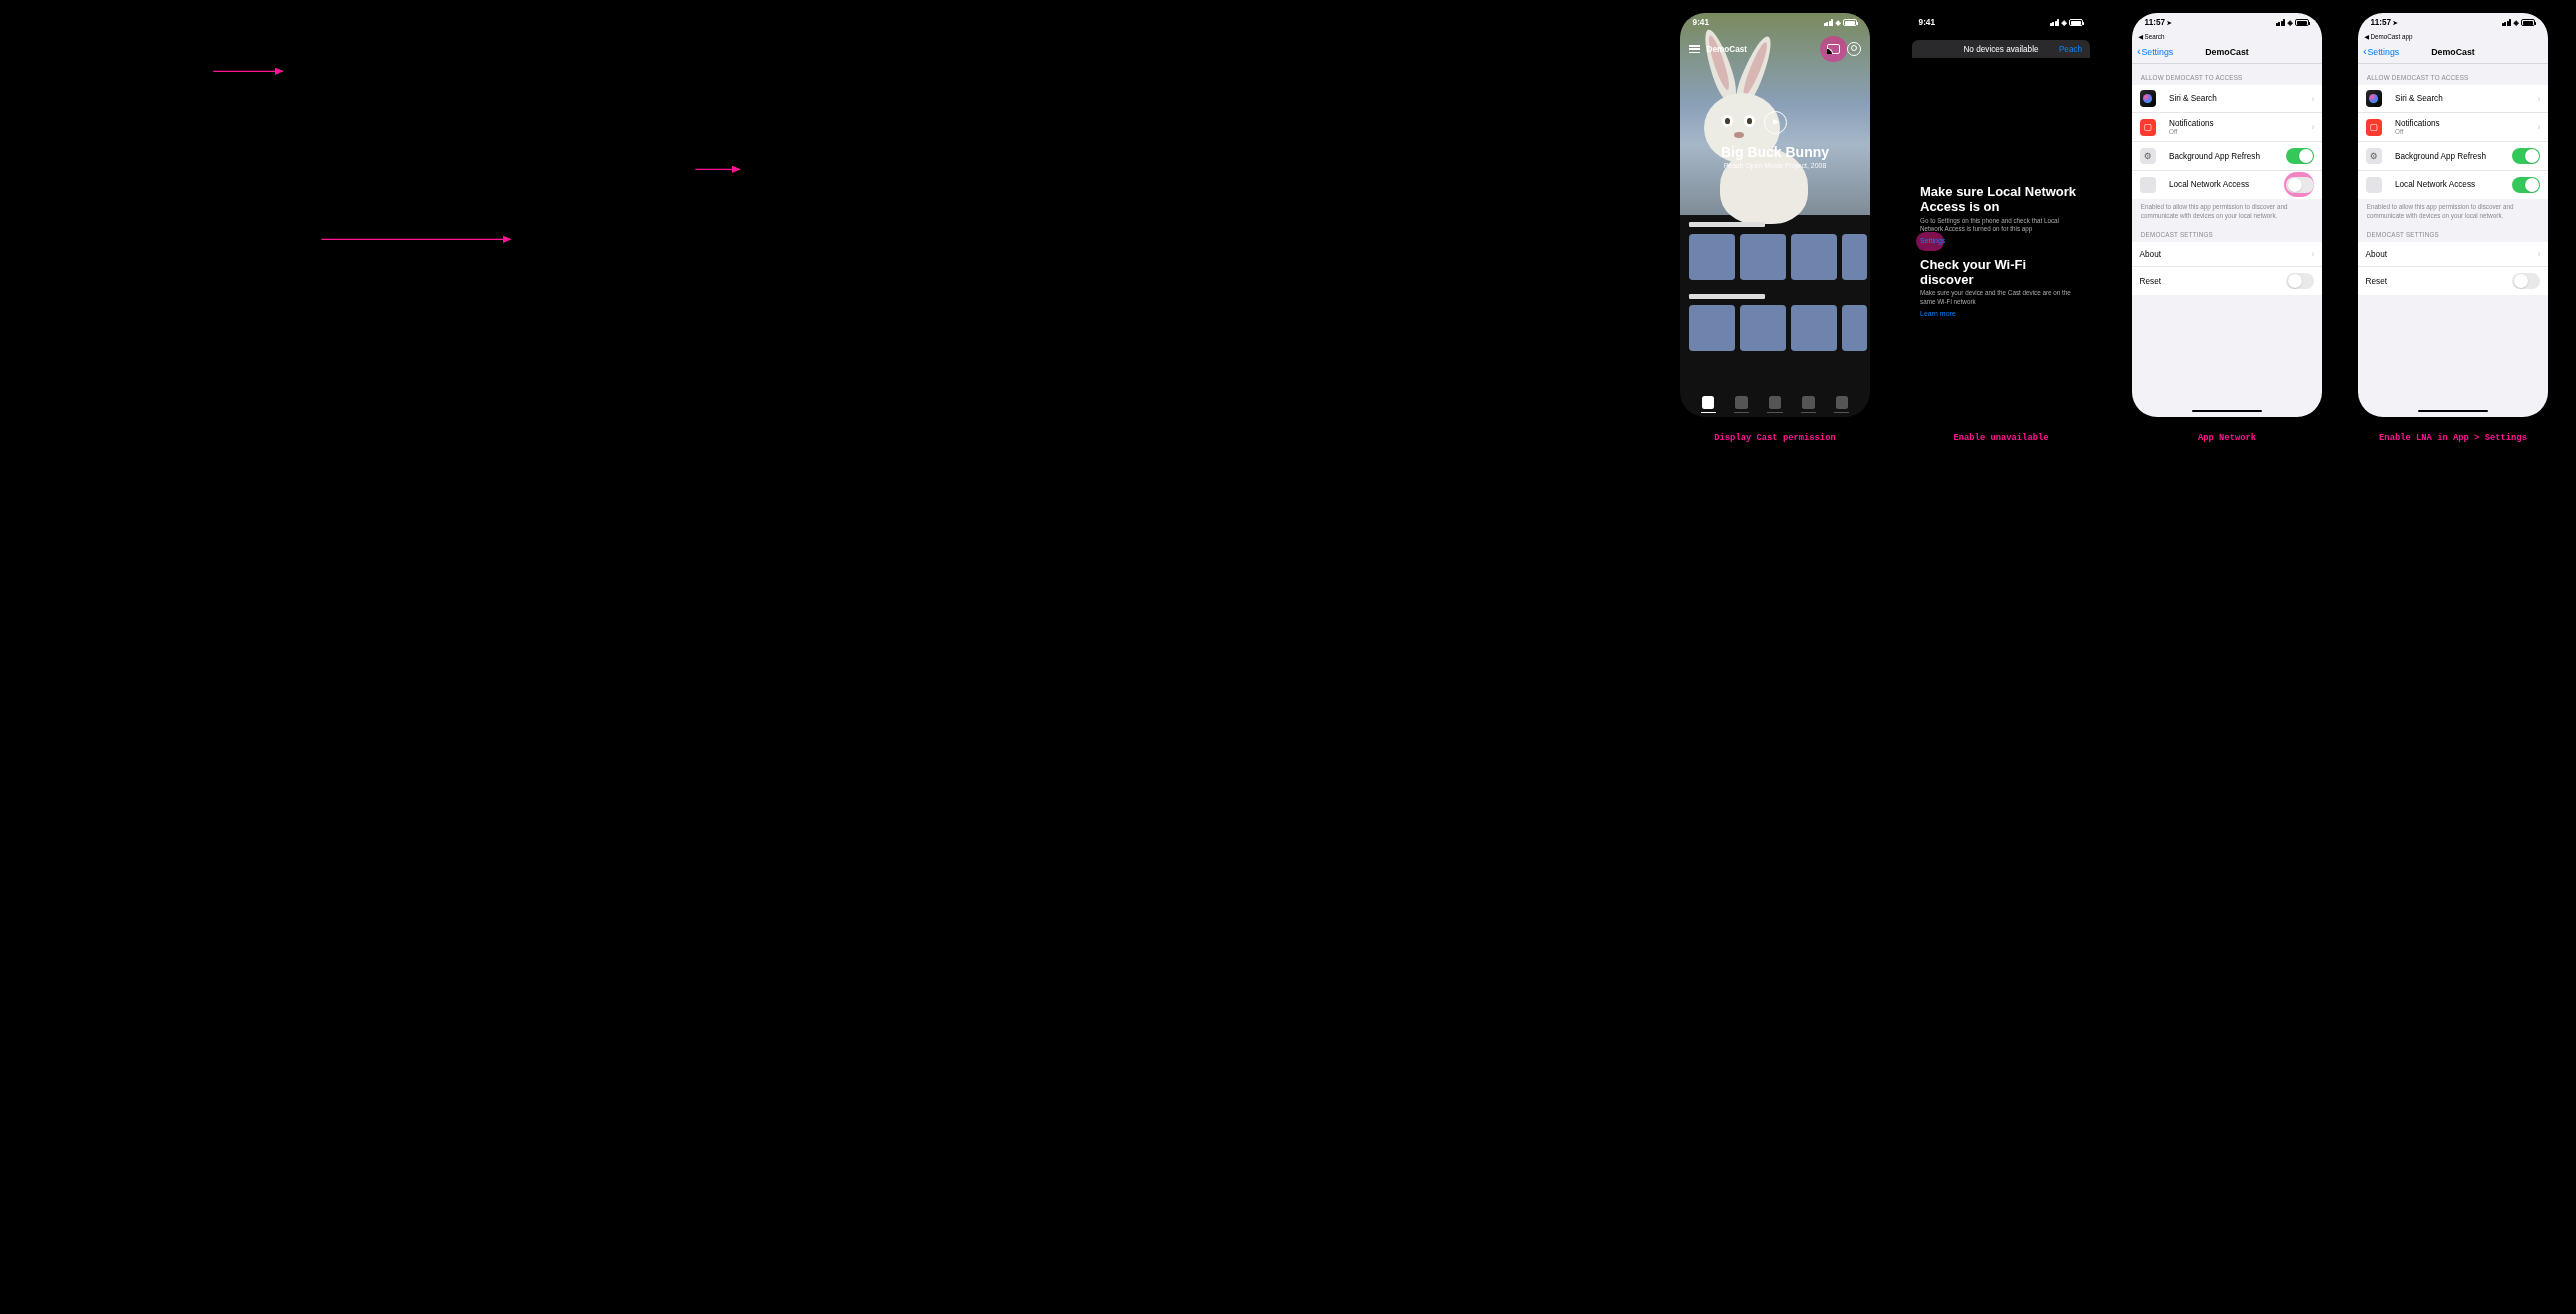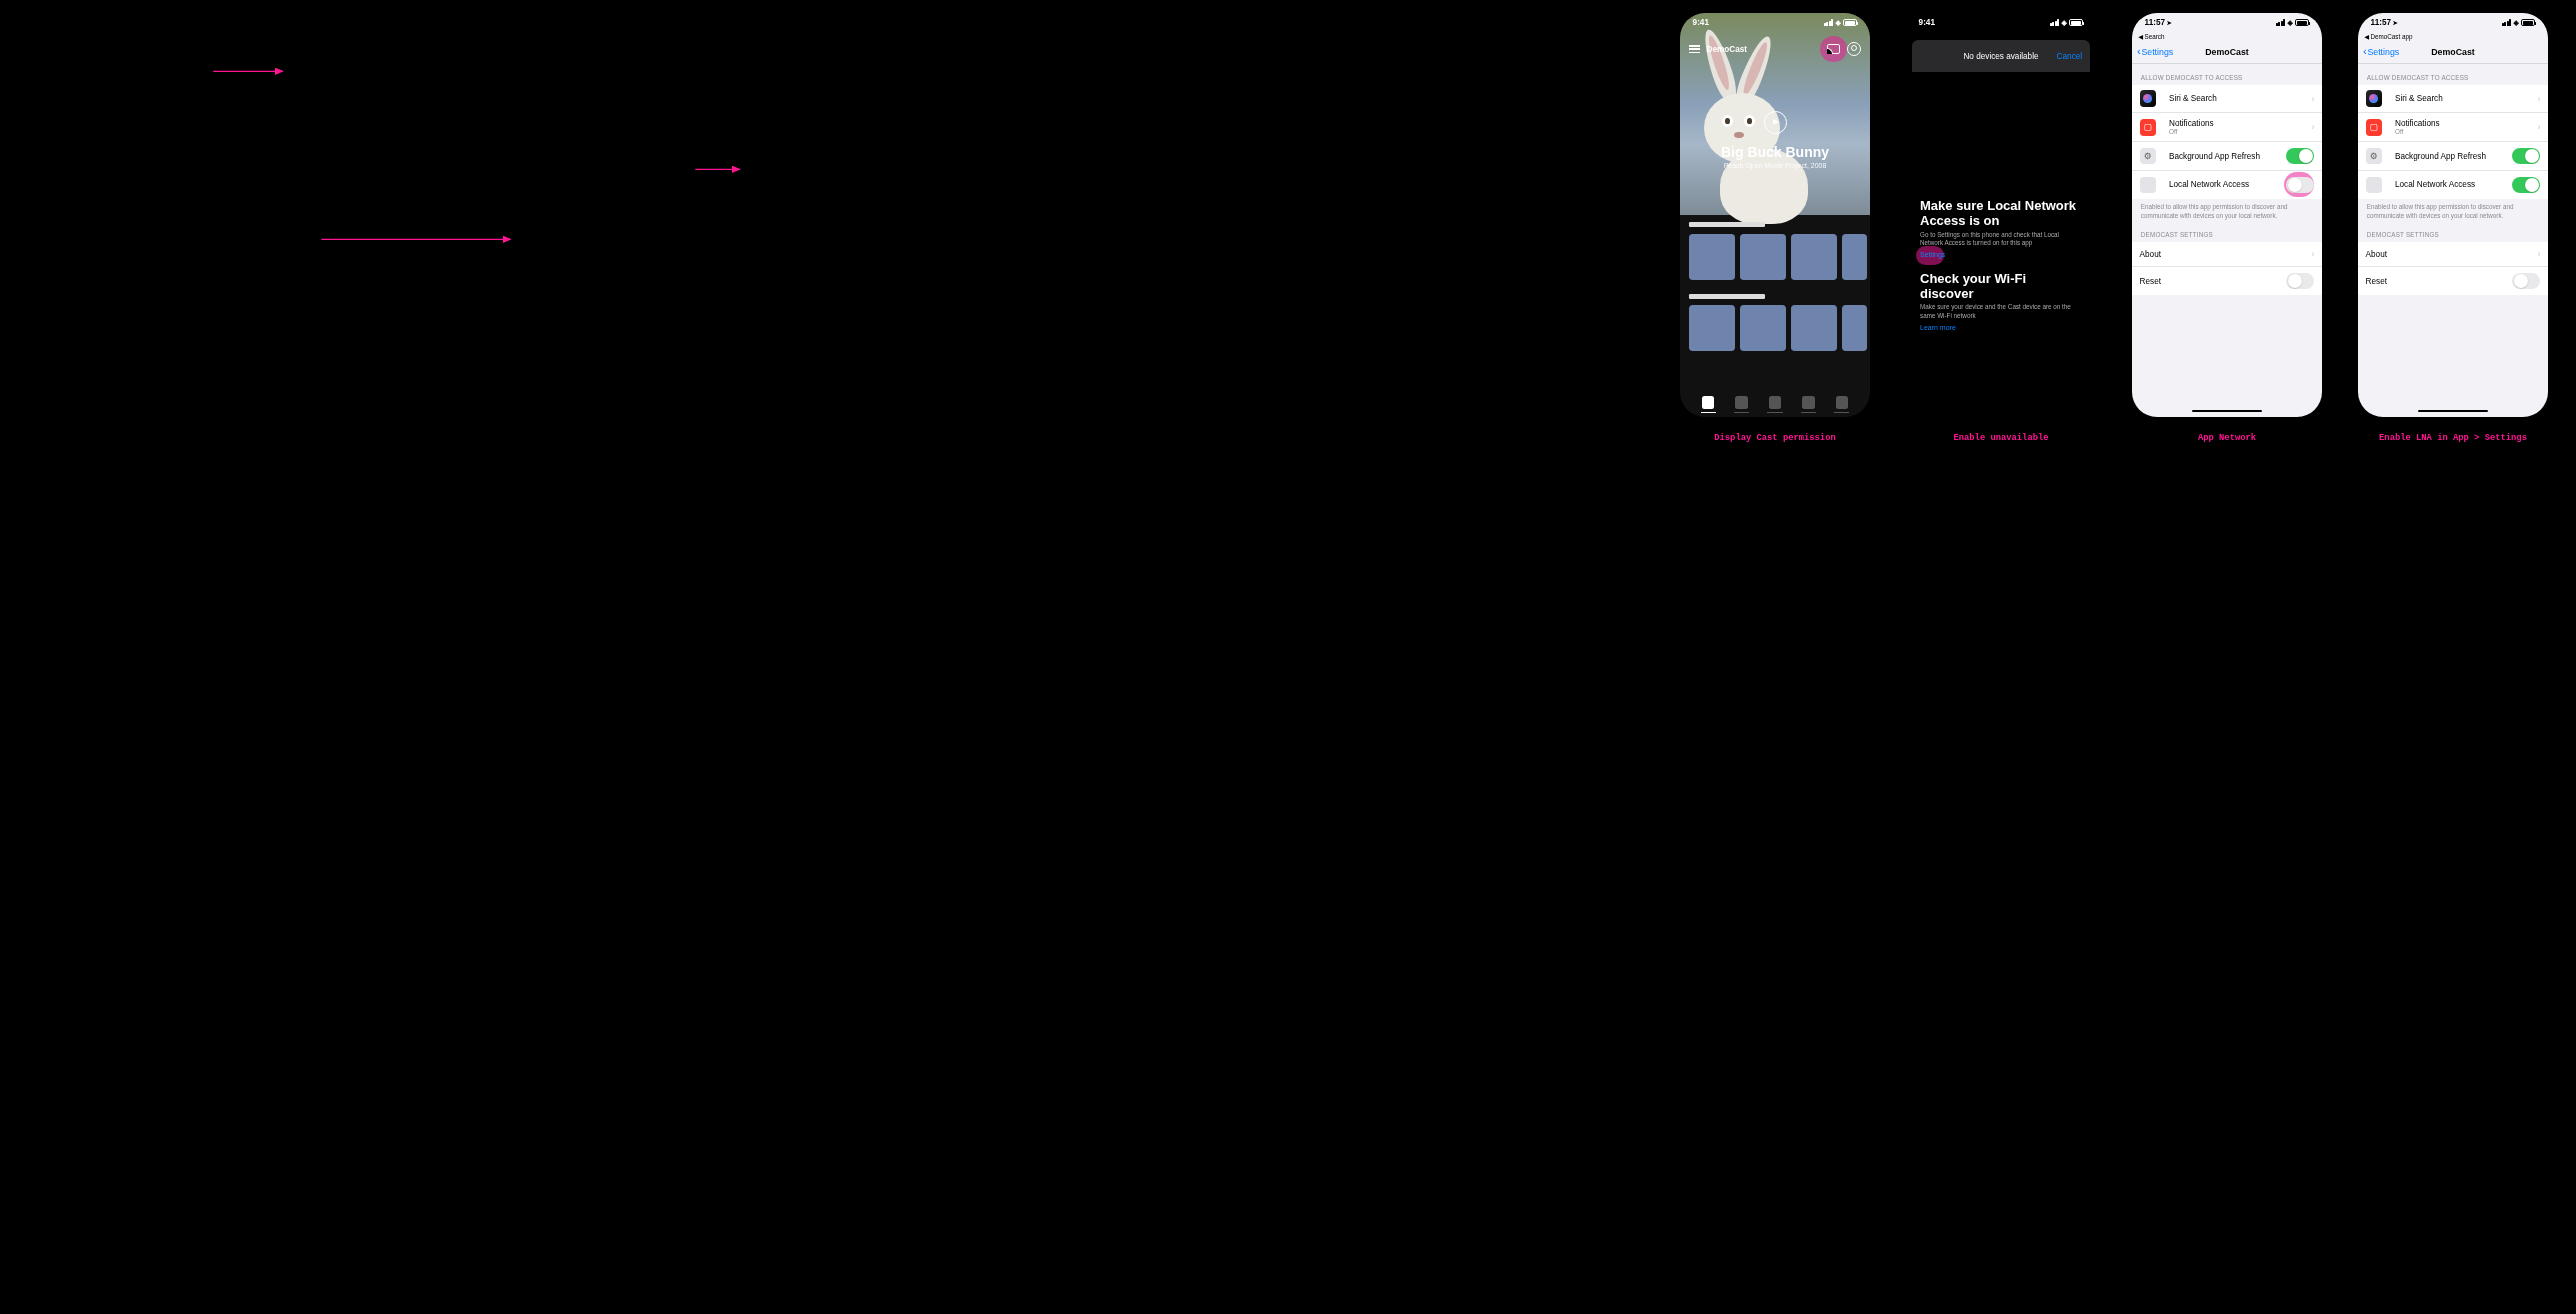--- a/index.html
+++ b/index.html
@@ -96,21 +96,21 @@
   .shelf-label{height:5px;width:76px;background:#ddd;border-radius:1.3px;margin:3.8px 0 6.3px 0;}
   .tiles{display:flex;gap:5px;}
   .tile{width:46px;height:46px;background:#6f84ad;border-radius:3.8px;flex:none;}
   .tabbar{position:absolute;left:0;right:0;bottom:7.6px;display:flex;justify-content:space-around;padding:0 11.4px;align-items:flex-end;}
   .tab{width:12.6px;height:12.6px;background:#555;border-radius:2.5px;position:relative;}
   .tab.active{background:#fff;}
   .tab::after{content:"";position:absolute;left:-1.3px;right:-1.3px;bottom:-3.8px;height:1.3px;background:#555;}
   .tab.active::after{background:#fff;}
 
   
-  .sheet-hdr{margin:7.6px 6.3px 0 6.3px;background:#2a2a2c;border-radius:6.3px 6.3px 0 0;height:32px;display:flex;align-items:center;justify-content:center;position:relative;}
+  .sheet-hdr{margin:7.6px 6.3px 0 6.3px;background:#2a2a2c;border-radius:6.3px 6.3px 0 0;height:18px;display:flex;align-items:center;justify-content:center;position:relative;}
   .sheet-title{font-size:8.2px;color:#fff;}
   .sheet-cancel{position:absolute;right:7.6px;color:#0a84ff;font-size:8.2px;}
   .help{padding:0 14px;margin-top:126px;}
   .help h4{font-size:13px;font-weight:700;margin-top:11.4px;}
   .help p{font-size:6.3px;color:#aaa;margin-top:2.5px;line-height:1.35;}
   .help a{color:#0a84ff;font-size:7px;display:inline-block;margin-top:3.8px;}
 
   
   .nav{height:23px;display:flex;align-items:center;justify-content:center;position:relative;border-bottom:0.6px solid #d8d8dc;}
   .nav .back{position:absolute;left:5px;color:#007aff;font-size:8.8px;display:flex;align-items:center;gap:0.6px;}
@@ -237,21 +237,21 @@
                 <span></span>
               </div>
         <span class="wifi-ic">◈</span>
         <div class="batt">
                 <div class="batt-fill"></div>
               </div>
       </div>
     </div>
     <div class="sheet-hdr">
       <span class="sheet-title">No devices available</span>
-      <span class="sheet-cancel">Cancel</span>
+      <span class="sheet-cancel">Peach</span>
     </div>
     <div class="help">
       <h4>Make sure Local Network Access is on</h4>
       <p>Go to Settings on this phone and check that Local Network Access is turned on for this app</p>
       <div style="position:relative;display:inline-block;">
         <div class="hl" style="width:28px;height:19px;left:-3.8px;top:-1.9px;border-radius:10px;"></div>
         <a style="position:relative;">Settings</a>
       </div>
       <h4>Check your Wi-Fi discover</h4>
       <p>Make sure your device and the Cast device are on the same Wi-Fi network</p>

